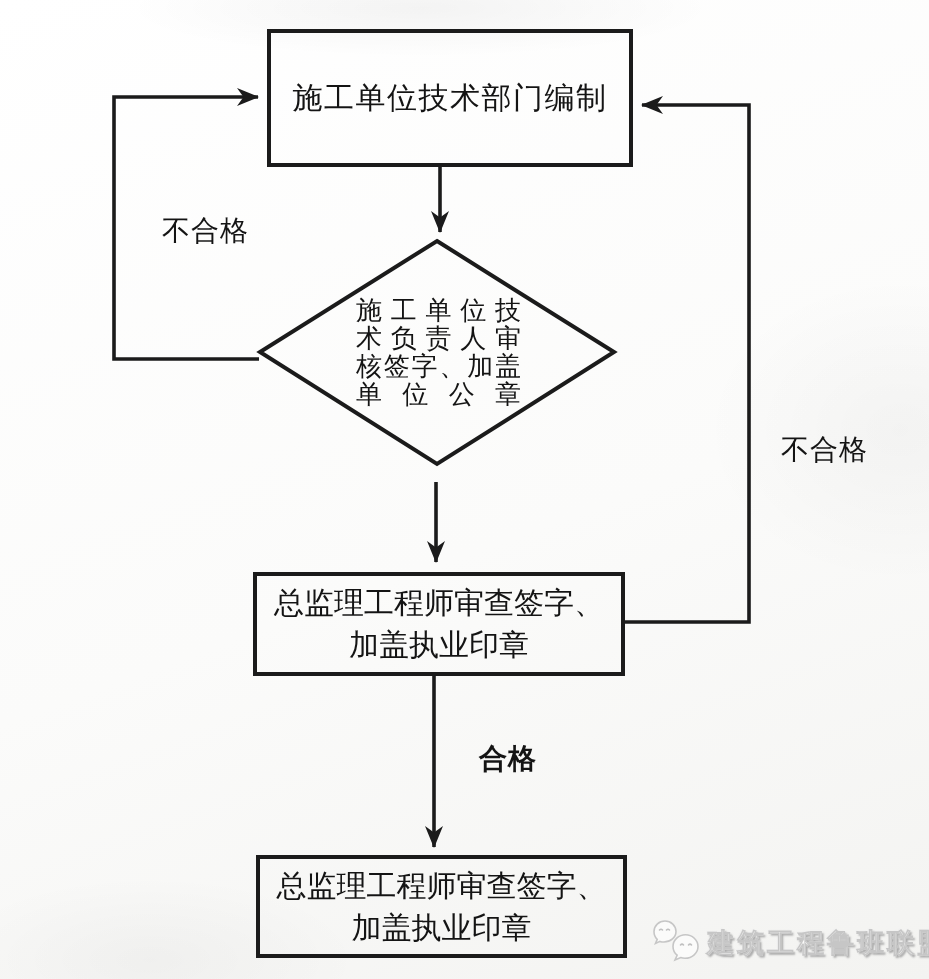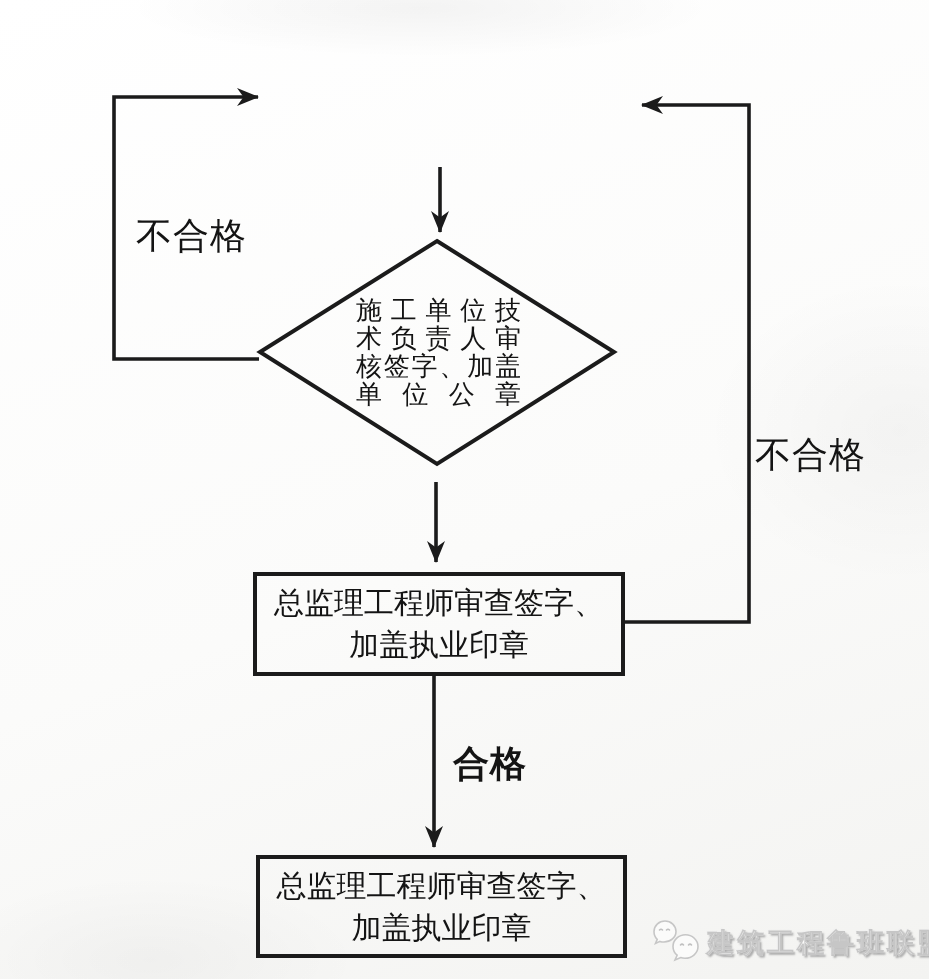--- a/index.html
+++ b/index.html
@@ -34,21 +34,21 @@
 
   .diamond-text {
     position:absolute; left:356px; top:297px; width:165px;
     display:flex; flex-direction:column; row-gap:1px;
     font-size:26px;
   }
   .diamond-text .jline {
     display:flex; justify-content:space-between;
     height:27px; line-height:27px; white-space:nowrap;
   }
-  .edge-label { position:absolute; font-size:36px; white-space:nowrap; }
+  .edge-label { position:absolute; font-size:28px; white-space:nowrap;margin-left:26px; }
   #label-fail-left  { left:136px; top:212px; letter-spacing:1px; }
   #label-fail-right { left:755px; top:431px; letter-spacing:1px; }
   #label-pass       { left:453px; top:740px; letter-spacing:1px;font-weight:bold; }
 
   .watermark {
     position:absolute; left:650px; top:914px; height:58px;
     display:flex; align-items:center; gap:5px;
   }
   .watermark-text {
     font-family:"Liberation Sans","DejaVu Sans",sans-serif;
@@ -77,20 +77,23 @@
 
     <path d="M434,676 L434,847" fill="none" stroke="#1b1b1b" stroke-width="3.6" marker-end="url(#arr)"></path>
 
     <path d="M259,359 L114,359 L114,97 L258,97" fill="none" stroke="#1b1b1b" stroke-width="3.6" marker-end="url(#arr)"></path>
 
     <path d="M625,622 L749,622 L749,105 L642,105" fill="none" stroke="#1b1b1b" stroke-width="3.6" marker-end="url(#arr)"></path>
 
     <polygon points="437,241 614,352 437,464 260,352" fill="none" stroke="#1b1b1b" stroke-width="4"></polygon>
   </svg>
 
+  <div class="node-box" id="top-box">
+    <div>施工单位技术部门编制</div>
+  </div>
 
   <div class="diamond-text">
     <div class="jline">
         <span>施</span>
         <span>工</span>
         <span>单</span>
         <span>位</span>
         <span>技</span>
       </div>
     <div class="jline">

